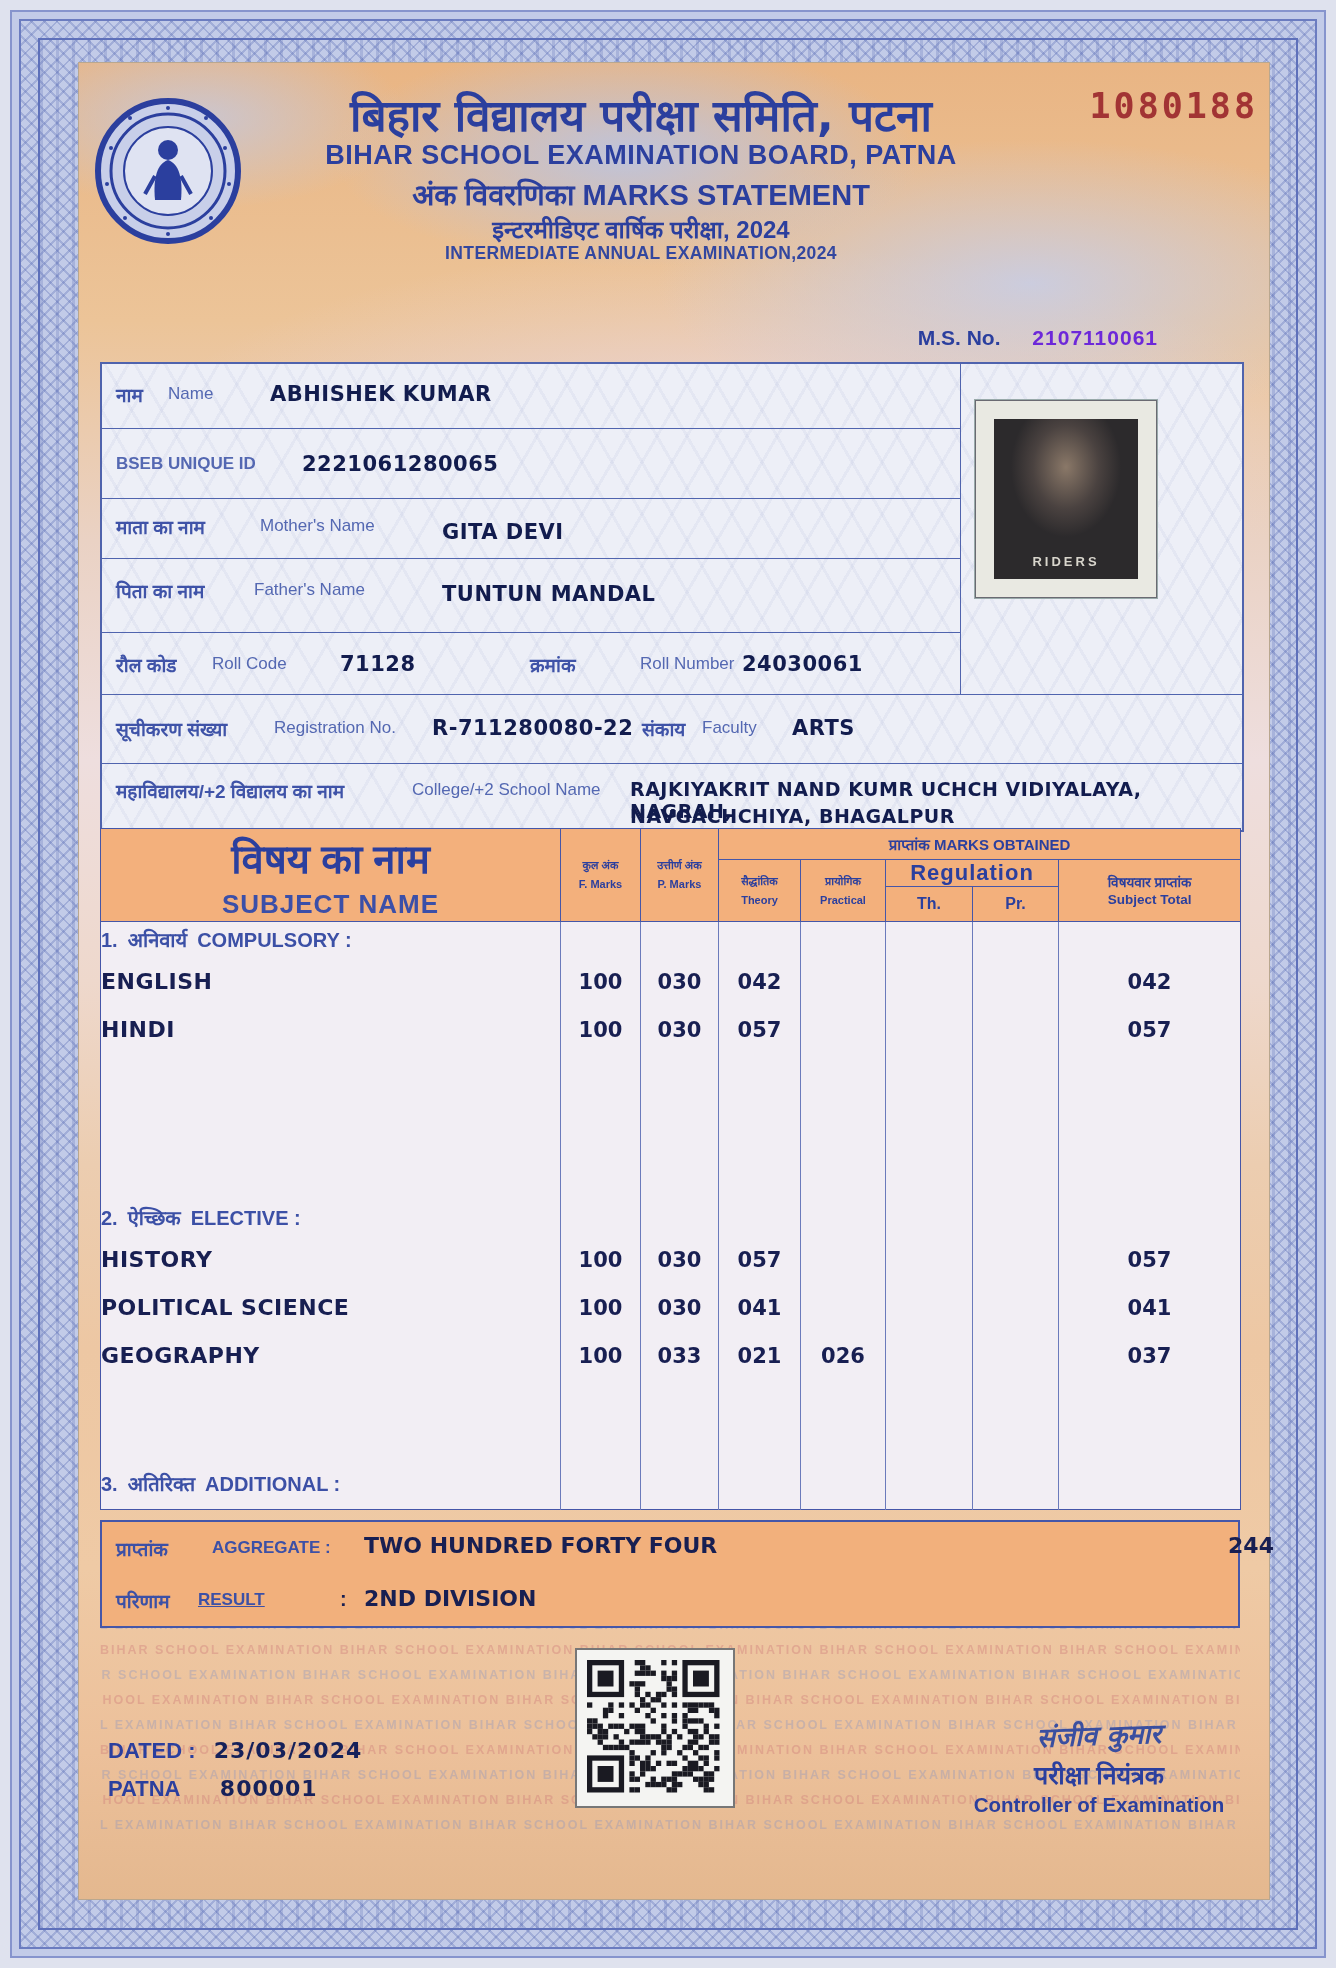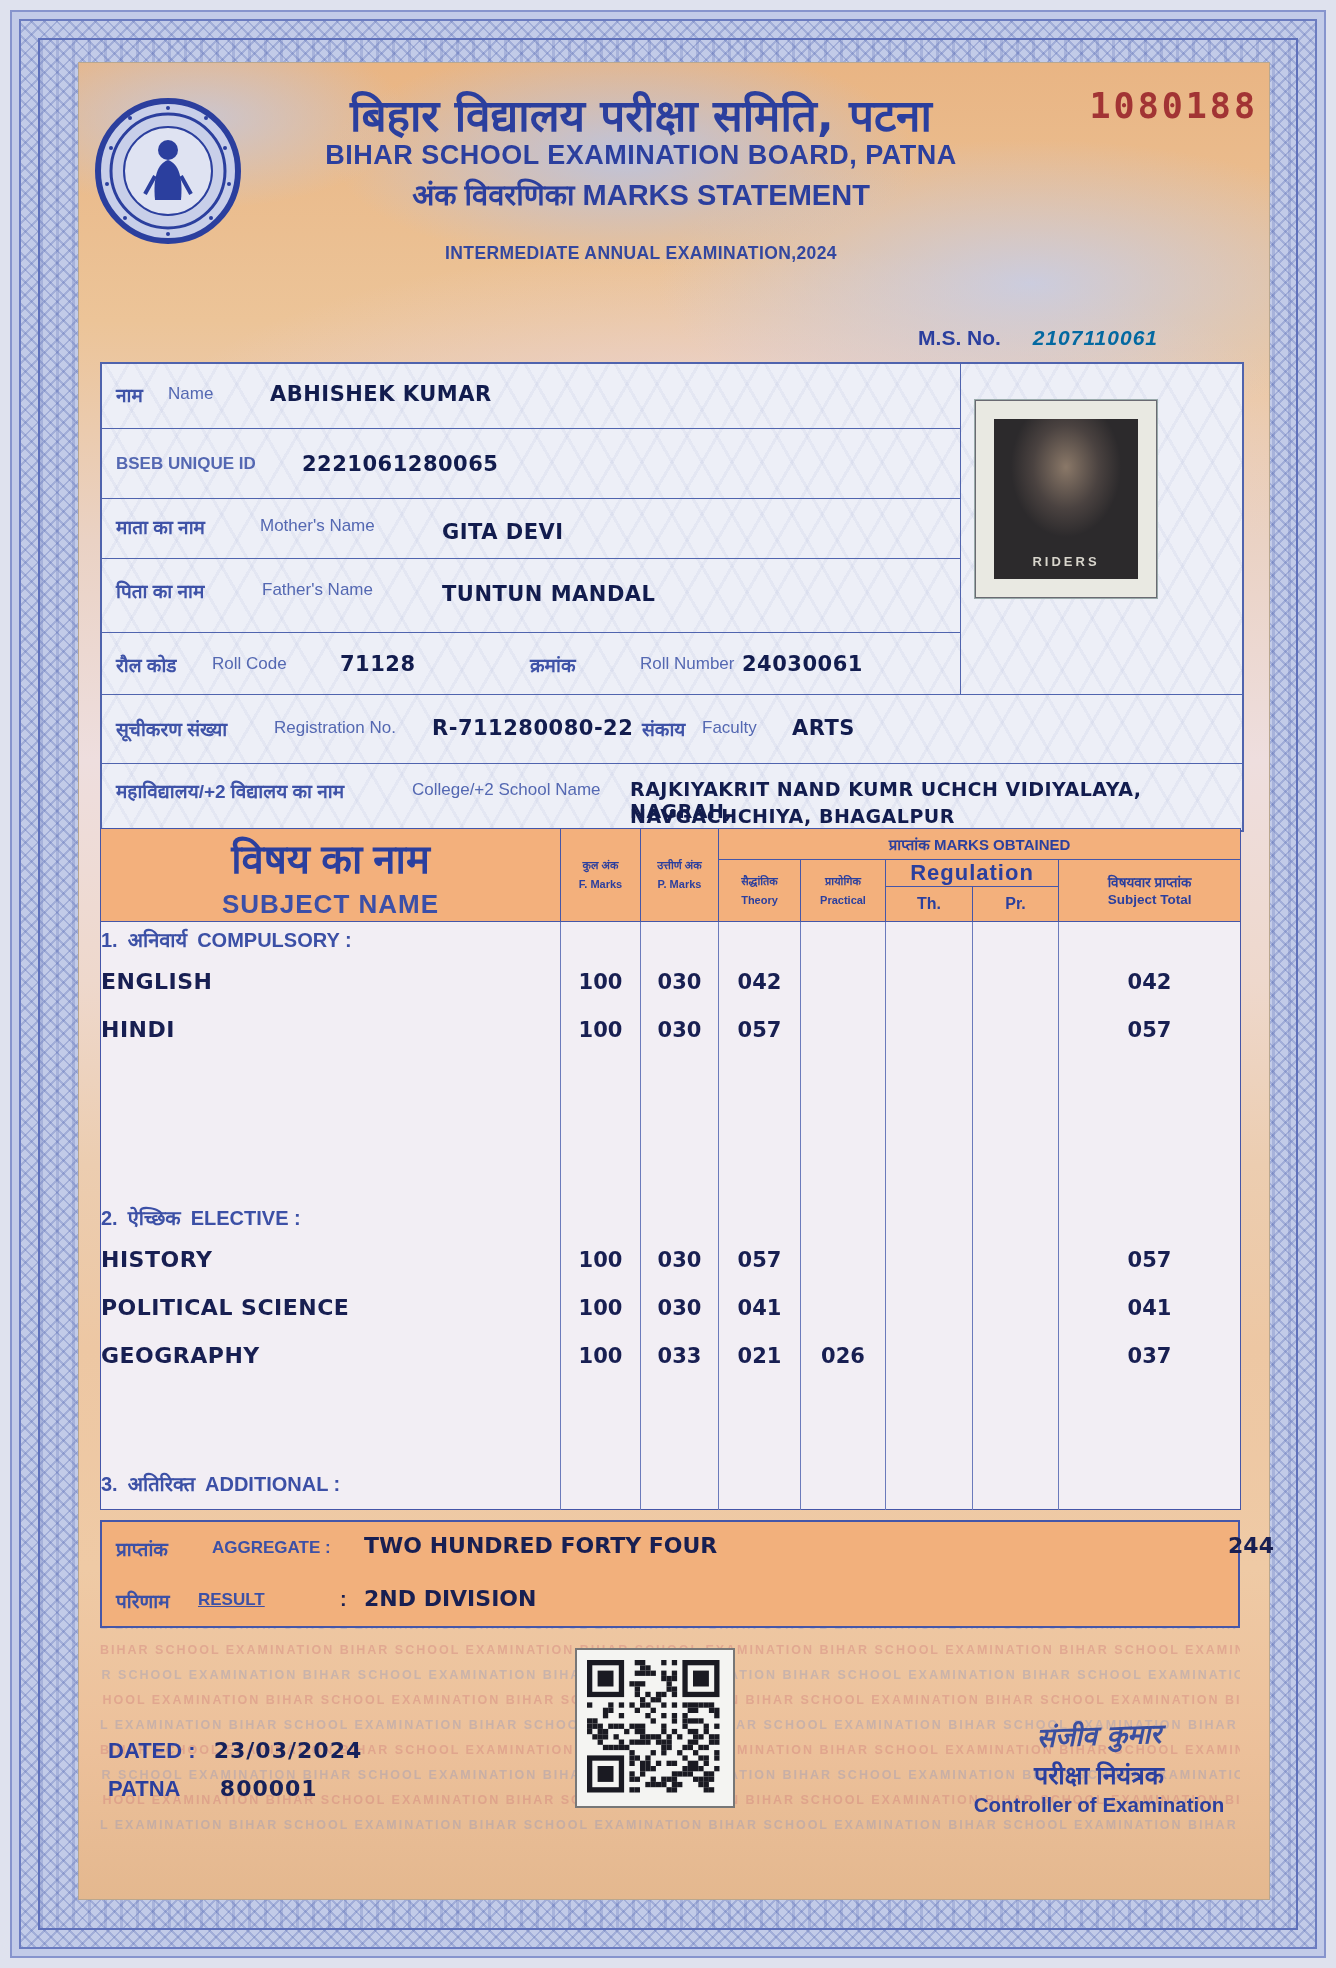--- a/index.html
+++ b/index.html
@@ -33,21 +33,21 @@
     font-family:"DejaVu Sans Mono",monospace;font-size:35px;font-weight:bold;
     color:#a23434;letter-spacing:3px;}
   .logo{position:absolute;left:95px;top:98px;width:146px;height:146px;}
   .h-center{position:absolute;left:238px;width:806px;text-align:center;color:#2b3f9e;}
   .h1{top:84px;font-size:44px;font-weight:bold;font-family:"DejaVu Sans",sans-serif;}
   .h2{top:140px;font-size:27px;font-weight:bold;letter-spacing:.5px;}
   .h3{top:174px;font-size:29px;font-weight:bold;}
   .h4{top:212px;font-size:24px;font-weight:bold;}
   .h5{top:243px;font-size:17.5px;font-weight:bold;letter-spacing:.4px;color:#33479f;}
   .msno{position:absolute;right:178px;top:326px;font-size:21px;color:#2b3f9e;font-weight:bold;}
-  .msno b{color:#0369a1;margin-left:26px;letter-spacing:1px;font-style:italic;}
+  .msno b{color:#6d28d9;margin-left:26px;letter-spacing:1px;}
 
   
   .fields{position:absolute;left:100px;top:362px;width:1140px;height:466px;
     border:2px solid #4f63ad;background:#edeff7;
     background-image:repeating-linear-gradient(60deg, rgba(160,170,210,.12) 0 3px, transparent 3px 26px),
                      repeating-linear-gradient(-60deg, rgba(160,170,210,.12) 0 3px, transparent 3px 26px);}
   .fline{position:absolute;height:0;border-top:1.5px solid #5064ae;}
   .fvline{position:absolute;width:0;border-left:1.5px solid #5064ae;}
   .frow{position:absolute;left:0;width:100%;}
   .lab-hi{font-size:19px;color:#3f53a8;font-weight:bold;}
@@ -206,20 +206,21 @@
         </g>
       </svg>
     </div>
 
     <div class="h-center h1">बिहार विद्यालय परीक्षा समिति, पटना</div>
     <div class="h-center h3">
       <span>अंक विवरणिका</span>
       <span>MARKS STATEMENT</span>
     </div>
     <div class="h-center h2">BIHAR SCHOOL EXAMINATION BOARD, PATNA</div>
+    <div class="h-center h4">इन्टरमीडिएट वार्षिक परीक्षा, 2024</div>
     <div class="h-center h5">INTERMEDIATE ANNUAL EXAMINATION,2024</div>
 
     <div class="msno">
       <span>M.S. No.</span>
       <b>2107110061</b>
     </div>
 
     <div class="fields">
 
       <div class="fline" style="left:0;top:64px;width:858px;"></div>
@@ -242,21 +243,21 @@
       </div>
 
       <div class="frow" style="top:150px;">
         <span class="lab-hi" style="position:absolute;left:14px;">माता का नाम</span>
         <span class="lab-en" style="position:absolute;left:158px;top:2px;">Mother's Name</span>
         <span class="fval" style="position:absolute;left:340px;top:6px;">GITA DEVI</span>
       </div>
 
       <div class="frow" style="top:214px;">
         <span class="lab-hi" style="position:absolute;left:14px;">पिता का नाम</span>
-        <span class="lab-en" style="position:absolute;left:160px;top:2px;">Father's Name</span>
+        <span class="lab-en" style="position:absolute;left:152px;top:2px;">Father's Name</span>
         <span class="fval" style="position:absolute;left:340px;top:4px;">TUNTUN MANDAL</span>
       </div>
 
       <div class="frow" style="top:288px;">
         <span class="lab-hi" style="position:absolute;left:14px;">रौल कोड</span>
         <span class="lab-en" style="position:absolute;left:110px;top:2px;">Roll Code</span>
         <span class="fval" style="position:absolute;left:238px;">71128</span>
         <span class="lab-hi" style="position:absolute;left:428px;">क्रमांक</span>
         <span class="lab-en" style="position:absolute;left:498px;top:2px;margin-left:40px;">Roll Number</span>
         <span class="fval" style="position:absolute;left:640px;">24030061</span>

